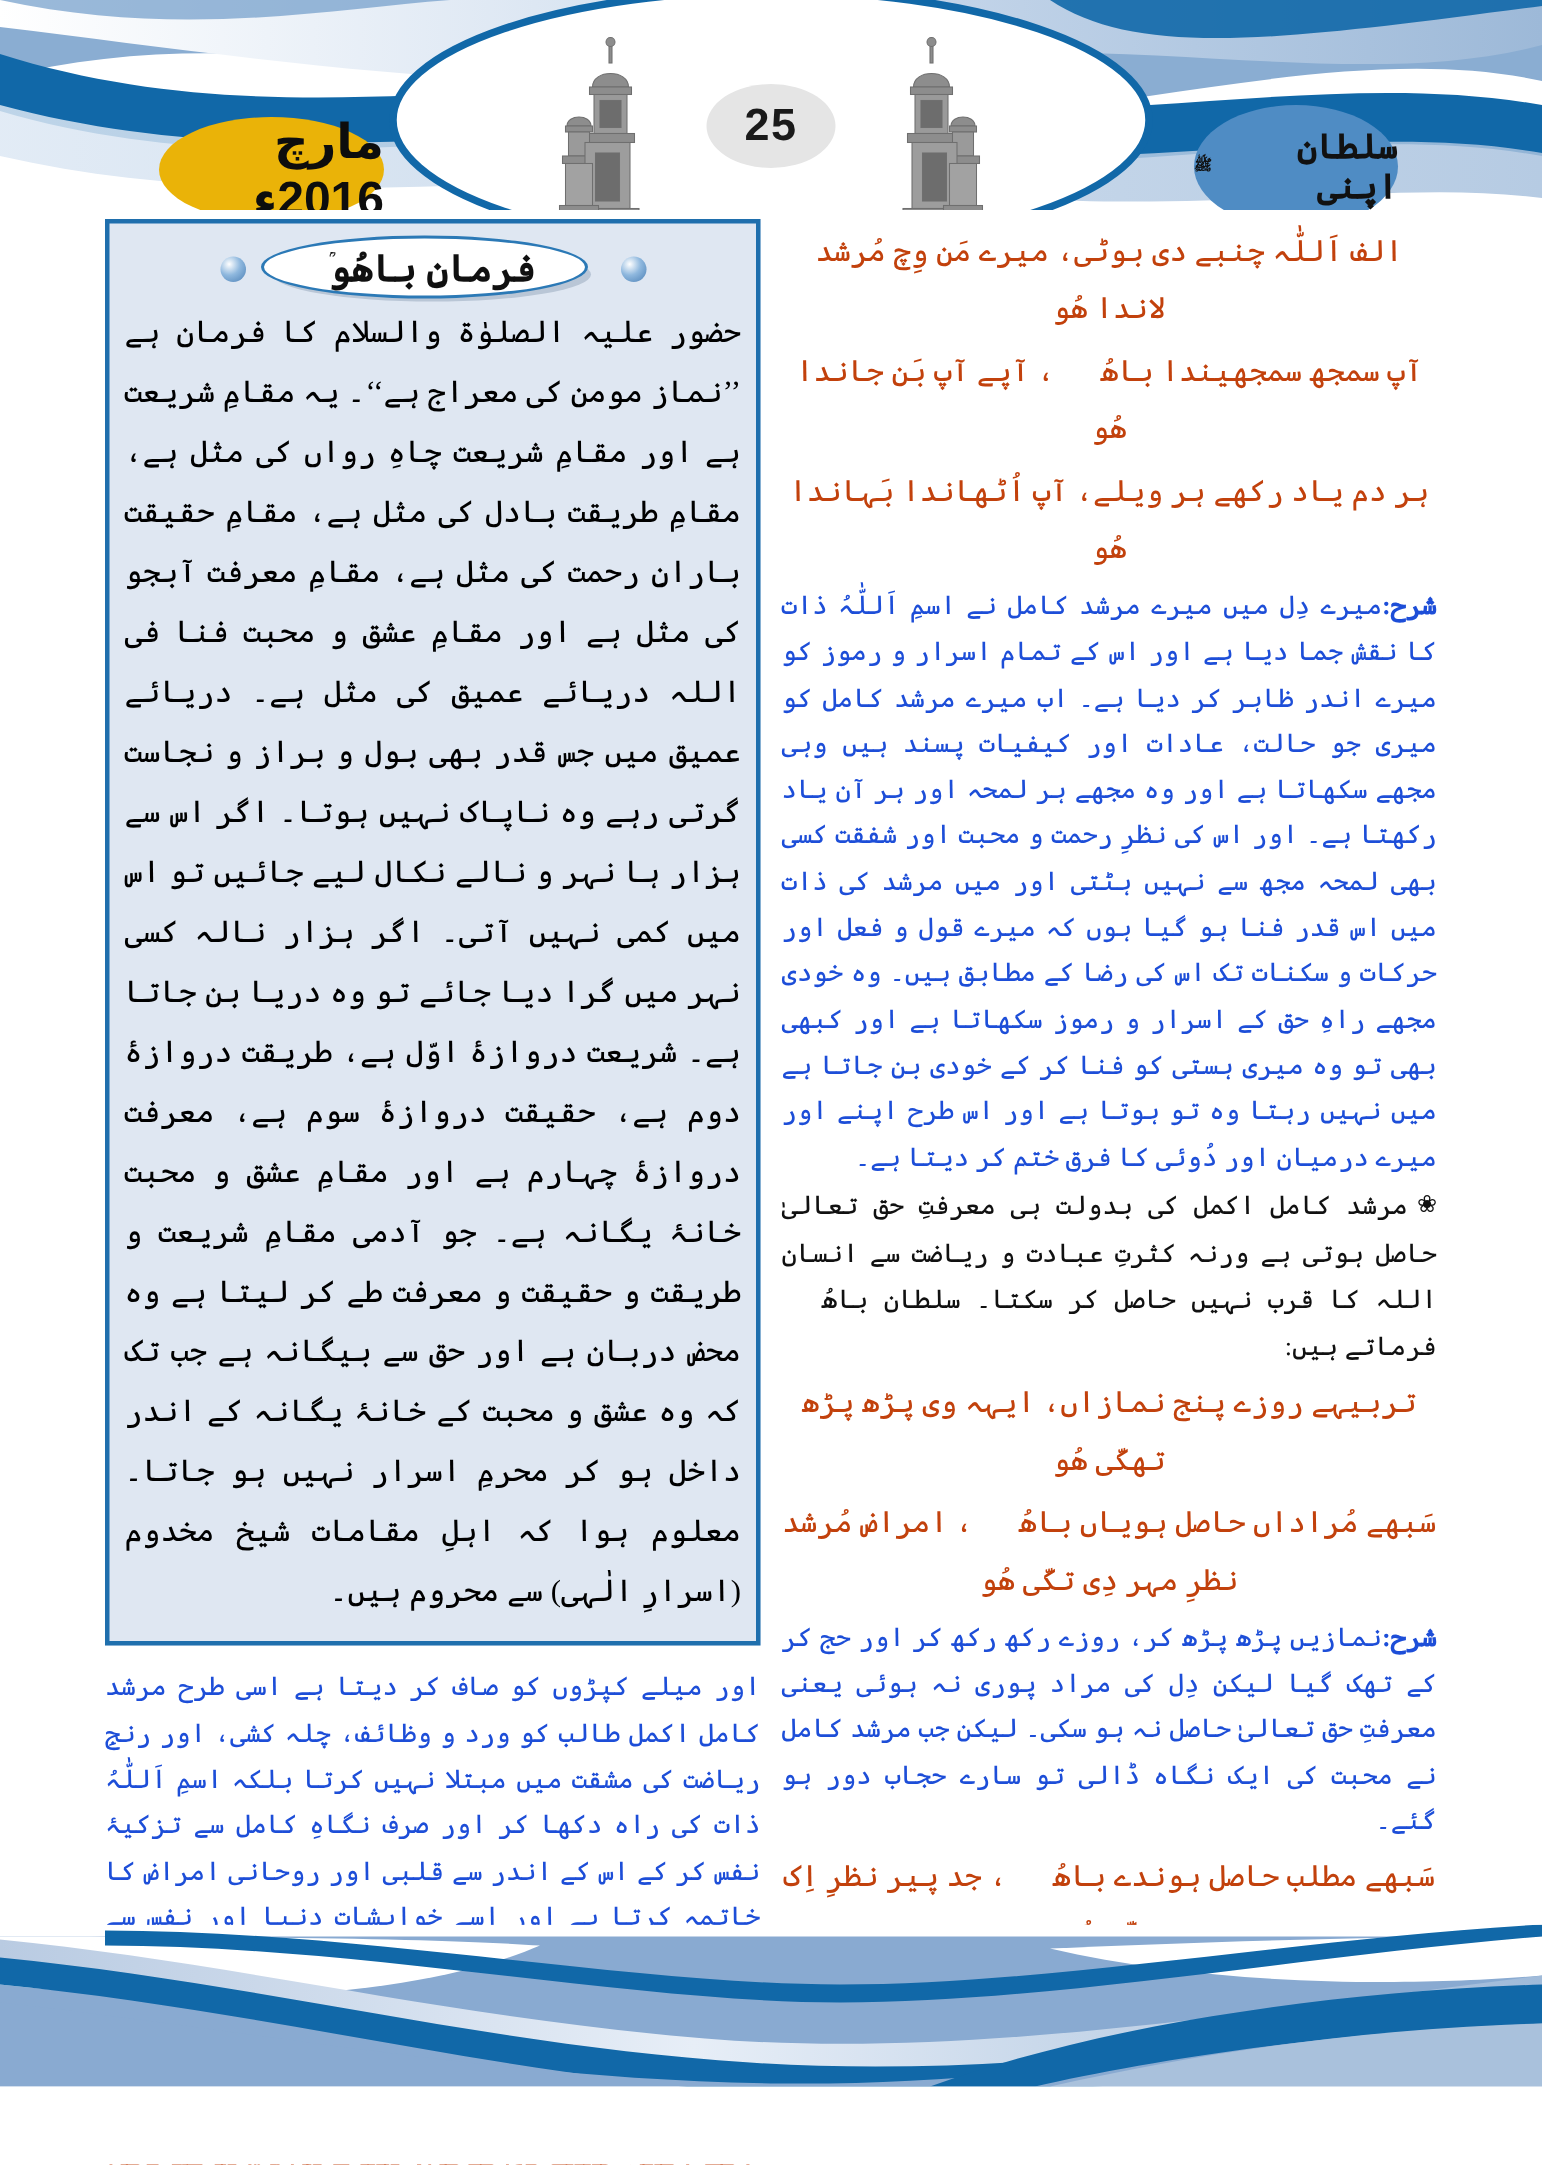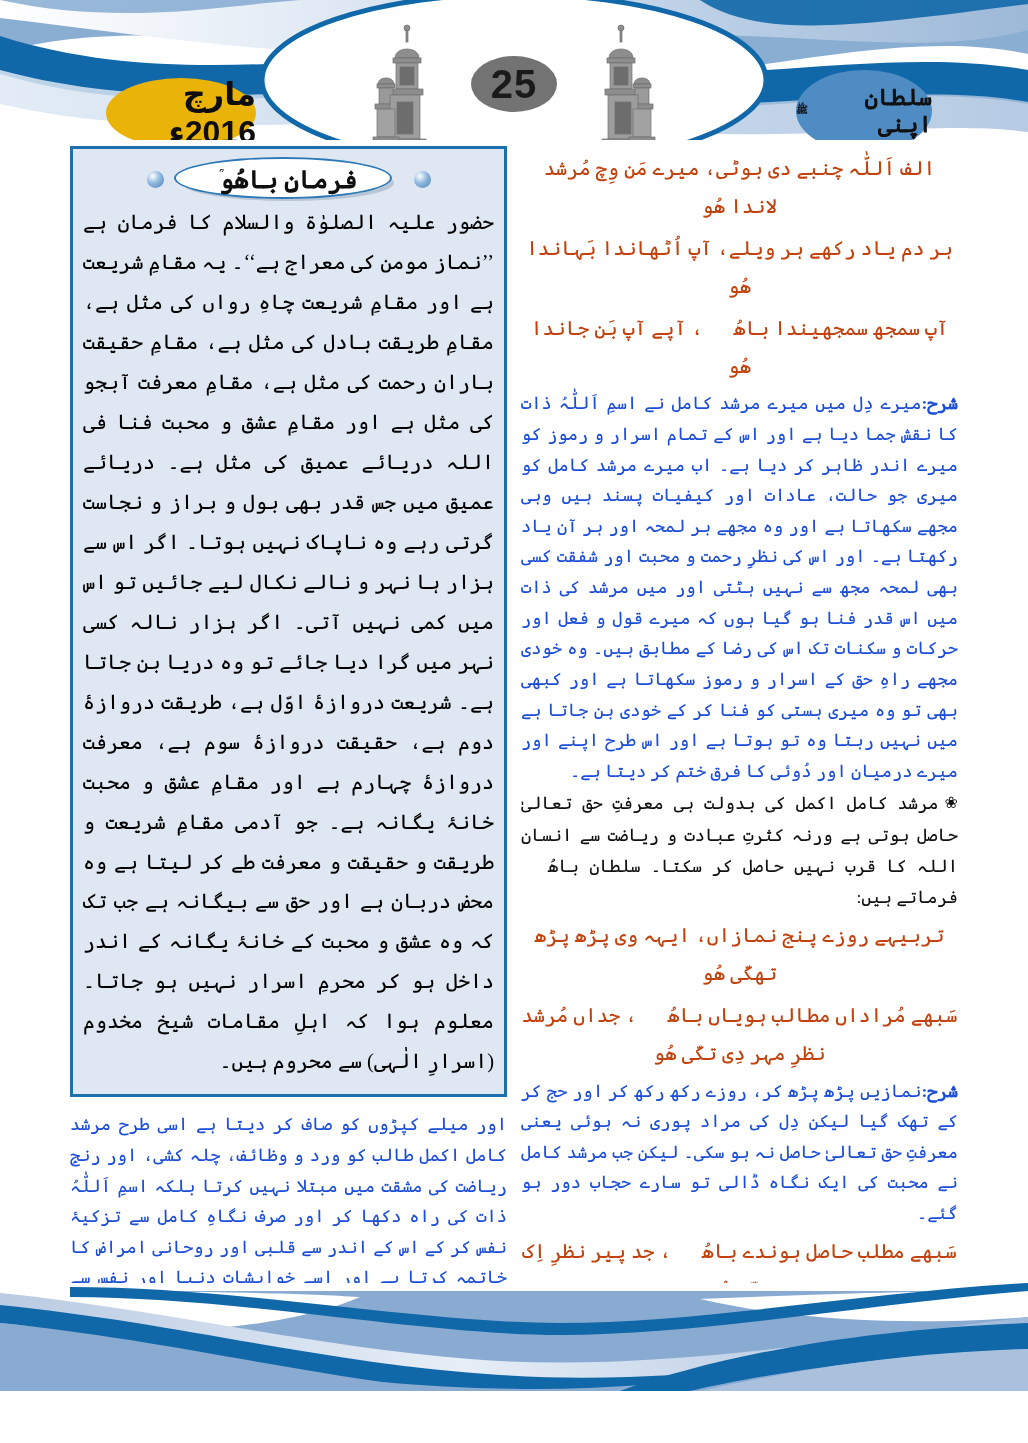--- a/index.html
+++ b/index.html
@@ -17,22 +17,22 @@
   .minaret-wrap{
     position:absolute;top:8px;left:50%;transform:translateX(-50%);
     width:300px;height:150px;display:flex;align-items:flex-end;
     justify-content:space-between;pointer-events:none;
   }
   .minaret{width:78px;height:140px;}
 
   .page-num-badge{
     position:absolute;left:50%;top:84px;transform:translate(-50%,-50%);
     width:86px;height:56px;border-radius:50%;
-    background:#737373;display:flex;align-items:center;justify-content:center;
-    color:#1a1a1a;font-size:40px;font-weight:bold;
+    background:#e5e5e5;display:flex;align-items:center;justify-content:center;
+    color:#1a1a1a;font-size:30px;font-weight:bold;
     font-family:"Liberation Sans","DejaVu Sans",sans-serif;
     letter-spacing:1px;
   }
 
   .date-badge{
     position:absolute;left:106px;top:78px;
     width:150px;height:70px;border-radius:50%;
     background:#eab308;display:flex;align-items:center;justify-content:center;
     color:#0d0d0d;font-size:32px;font-weight:bold;
     font-family:"Liberation Sans","DejaVu Sans",sans-serif;
@@ -249,29 +249,29 @@
 
         <p class="prose">اور میلے کپڑوں کو صاف کر دیتا ہے اسی طرح مرشد کامل اکمل طالب کو ورد و وظائف، چلہ کشی، اور رنجِ ریاضت کی مشقت میں مبتلا نہیں کرتا بلکہ اسمِ اَللّٰہُ ذات کی راہ دکھا کر اور صرف نگاہِ کامل سے تزکیۂ نفس کر کے اس کے اندر سے قلبی اور روحانی امراض کا خاتمہ کرتا ہے اور اسے خواہشاتِ دنیا اور نفس سے نجات دلا کر اور غیر اللہ کی محبت دل سے نکال کر صرف اللہ تعالیٰ کی محبت اور عشق میں غرق کر دیتا ہے۔ مرشد تو ایسا ہونا چاہیے جو طالب کے لُوں لُوں میں بستا ہو۔</p>
 
         <p class="verse">الف اَللّٰہ چنبے دی بوٹی، میرے من وِچ مُرشد لائی ھُو</p>
 
       </div>
 
       <div class="col">
 
         <p class="verse">الف اَللّٰہ چنبے دی بوٹی، میرے مَن وِچ مُرشد لاندا ھُو</p>
+        <p class="verse">آپ سمجھ سمجھیندا باھُوؒ، آپے آپ بَن جاندا ھُو</p>
         <p class="verse">ہر دم یاد رکھے ہر ویلے، آپ اُٹھاندا بَہاندا ھُو</p>
-        <p class="verse">آپ سمجھ سمجھیندا باھُوؒ، آپے آپ بَن جاندا ھُو</p>
 
         <p class="prose"><span class="lbl">شرح:</span><span>میرے دِل میں میرے مرشد کامل نے اسمِ اَللّٰہُ ذات کا نقش جما دیا ہے اور اس کے تمام اسرار و رموز کو میرے اندر ظاہر کر دیا ہے۔ اب میرے مرشد کامل کو میری جو حالت، عادات اور کیفیات پسند ہیں وہی مجھے سکھاتا ہے اور وہ مجھے ہر لمحہ اور ہر آن یاد رکھتا ہے۔ اور اس کی نظرِ رحمت و محبت اور شفقت کسی بھی لمحہ مجھ سے نہیں ہٹتی اور میں مرشد کی ذات میں اس قدر فنا ہو گیا ہوں کہ میرے قول و فعل اور حرکات و سکنات تک اس کی رضا کے مطابق ہیں۔ وہ خودی مجھے راہِ حق کے اسرار و رموز سکھاتا ہے اور کبھی بھی تو وہ میری ہستی کو فنا کر کے خودی بن جاتا ہے میں نہیں رہتا وہ تو ہوتا ہے اور اس طرح اپنے اور میرے درمیان اور دُوئی کا فرق ختم کر دیتا ہے۔</span></p>
 
         <p class="bullet-para"><span class="orn">❀</span><span>مرشد کامل اکمل کی بدولت ہی معرفتِ حق تعالیٰ حاصل ہوتی ہے ورنہ کثرتِ عبادت و ریاضت سے انسان اللہ کا قرب نہیں حاصل کر سکتا۔ سلطان باھُوؒ فرماتے ہیں:</span></p>
 
         <p class="verse">تربیہے روزے پنج نمازاں، ایہہ وی پڑھ پڑھ تھکّی ھُو</p>
-        <p class="verse">سَبھے مُراداں مطالب ہویاں باھُوؒ، جداں مُرشد نظرِ مہر دِی تکّی ھُو</p>
+        <p class="verse">سَبھے مُراداں حاصل ہویاں باھُوؒ، امراض مُرشد نظرِ مہر دِی تکّی ھُو</p>
 
         <p class="prose"><span class="lbl">شرح:</span><span>نمازیں پڑھ پڑھ کر، روزے رکھ رکھ کر اور حج کر کے تھک گیا لیکن دِل کی مراد پوری نہ ہوئی یعنی معرفتِ حق تعالیٰ حاصل نہ ہو سکی۔ لیکن جب مرشد کامل نے محبت کی ایک نگاہ ڈالی تو سارے حجاب دور ہو گئے۔</span></p>
 
         <p class="verse">سَبھے مطلب حاصل ہوندے باھُوؒ، جد پیر نظرِ اِک تکّے ھُو</p>
 
         <p class="prose"><span class="lbl">شرح:</span><span>جیسے ہی میرے مرشد کامل نے ایک نگاہِ فیض مجھ پر ڈالی تو میں نے اپنی منزلِ حیات کو پا لیا۔ یعنی سب مرادیں اور مطالب مرشد کامل اکمل کی نگاہ سے حاصل ہوتے ہیں۔</span></p>
 
       </div>
 
     </div>

